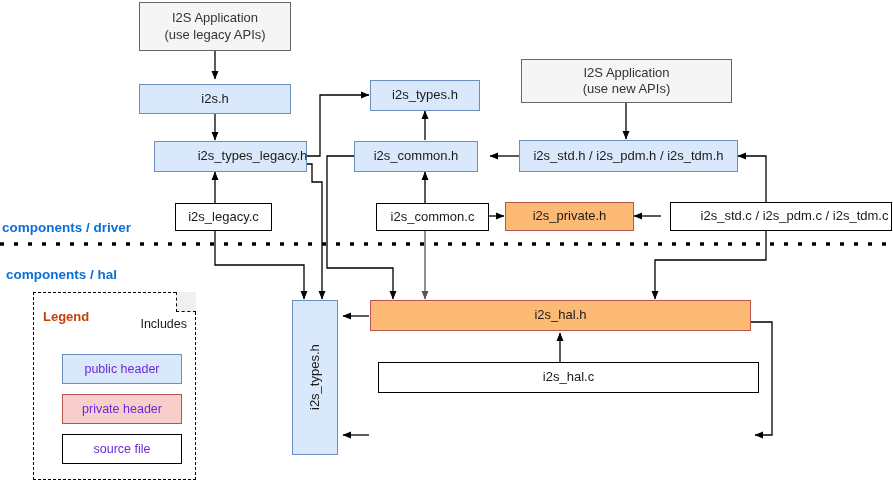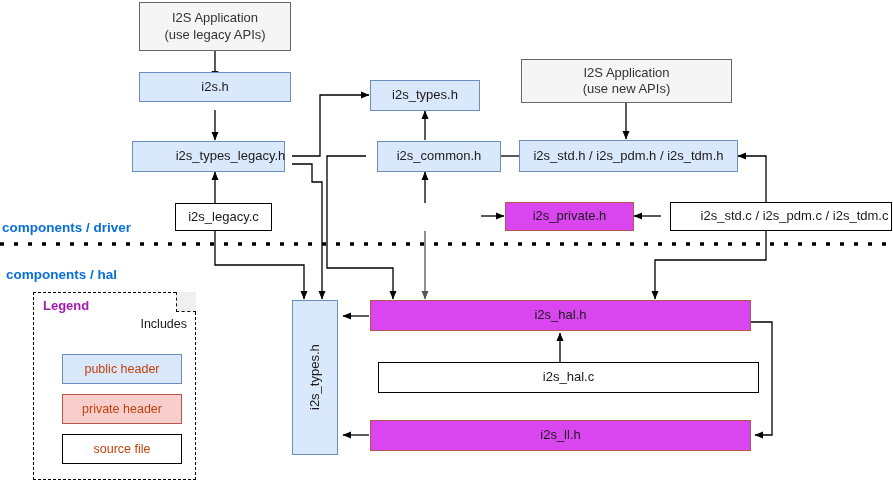--- a/index.html
+++ b/index.html
@@ -42,21 +42,21 @@
   .node.app {
     background: #f5f5f5;
     border-color: #666666;
     color: #333333;
   }
   .node.pub {
     background: #dae8fc;
     border-color: #6c8ebf;
   }
   .node.priv {
-    background: #d946ef;
+    background: #fdba74;
     border-color: #b85450;
   }
   .node.src {
     background: #ffffff;
     border-color: #000000;
     margin-left: 8px;
   }
   .node.vert span {
     transform: rotate(-90deg);
     white-space: nowrap;
@@ -88,45 +88,45 @@
     width: 20px;
     height: 20px;
     background: #f0f0f0;
     border-left: 1.5px dashed #000;
     border-bottom: 1.5px dashed #000;
     box-sizing: border-box;
   }
   #legend-title {
     position: absolute;
     left: 9px;
-    top: 5px;
+    top: 16px;
     font-size: 13px;
     font-weight: bold;
-    color: #a21caf;
+    color: #c2410c;
   }
   #legend-includes-label {
     position: absolute;
     left: 0;
     right: 8px;
     top: 24px;
     text-align: right;
     font-size: 12.5px;
     color: #1a1a1a;
   }
   .legend-swatch {
     position: absolute;
     left: 28px;
     width: 120px;
     height: 30px;
     box-sizing: border-box;
     display: flex;
     align-items: center;
     justify-content: center;
     font-size: 12.5px;
-    color: #c2410c;
+    color: #6d28d9;
     border: 1px solid #000;
   }
 </style>
 </head>
 <body>
 
 <div id="canvas">
 
   <svg class="wires" viewBox="0 0 893 482" xmlns="http://www.w3.org/2000/svg">
     <defs>
@@ -182,30 +182,31 @@
     </g>
 
     <path d="M0,244 L893,244" stroke="#000" stroke-width="3.4" stroke-dasharray="4 10" stroke-linecap="butt" fill="none"></path>
 
     <path d="M60,334 L182,334" stroke="#333" stroke-width="1.6" fill="none" marker-end="url(#ah)"></path>
   </svg>
 
   <div class="node app" style="left:139px; top:2px; width:152px; height:49px;">I2S Application
 (use legacy APIs)</div>
 
-  <div class="node pub" style="left:139px; top:72px; width:152px; height:30px;">i2s.h</div>
-
-  <div class="node pub" style="left:132px; top:141px; width:153px; height:31px;padding-left:44px;">i2s_types_legacy.h</div>
+  <div class="node pub" style="left:139px; top:84px; width:152px; height:30px;">i2s.h</div>
+
+  <div class="node pub" style="left:154px; top:141px; width:153px; height:31px;padding-left:44px;">i2s_types_legacy.h</div>
 
   <div class="node src" style="left:167px; top:203px; width:97px; height:28px;">i2s_legacy.c</div>
 
   <div class="node pub" style="left:370px; top:80px; width:110px; height:31px;">i2s_types.h</div>
 
-  <div class="node pub" style="left:377px; top:141px; width:124px; height:31px;">i2s_common.h</div>
-
+  <div class="node pub" style="left:354px; top:141px; width:124px; height:31px;">i2s_common.h</div>
+
+  <div class="node src" style="left:368px; top:203px; width:113px; height:28px;">i2s_common.c</div>
 
   <div class="node app" style="left:521px; top:59px; width:211px; height:44px;">I2S Application
 (use new APIs)</div>
 
   <div class="node pub" style="left:519px; top:140px; width:219px; height:32px;">i2s_std.h / i2s_pdm.h / i2s_tdm.h</div>
 
   <div class="node priv" style="left:505px; top:202px; width:129px; height:29px;">i2s_private.h</div>
 
   <div class="node src" style="left:662px; top:202px; width:222px; height:29px;padding-left:27px;">i2s_std.c / i2s_pdm.c / i2s_tdm.c</div>
 
@@ -213,21 +214,20 @@
   <div class="divider-label" style="left:6px; top:252px;margin-top:15px;">components / hal</div>
 
   <div class="node pub vert" style="left:292px; top:300px; width:46px; height:155px;">
     <span>i2s_types.h</span>
   </div>
 
   <div class="node priv" style="left:370px; top:300px; width:381px; height:31px;">i2s_hal.h</div>
 
   <div class="node src" style="left:370px; top:362px; width:381px; height:31px;text-align:right;">i2s_hal.c</div>
 
-  <div class="node priv" style="left:370px; top:420px; width:381px; height:31px;">i2s_ll.h</div>
 
   <div id="legend-box">
     <div id="legend-fold"></div>
     <div id="legend-title">Legend</div>
     <div id="legend-includes-label">Includes</div>
     <div class="legend-swatch" style="top:61px; background:#dae8fc; border-color:#6c8ebf;">public header</div>
     <div class="legend-swatch" style="top:101px; background:#f8cecc; border-color:#b85450;">private header</div>
     <div class="legend-swatch" style="top:141px; background:#ffffff; border-color:#000000;">source file</div>
   </div>
 

